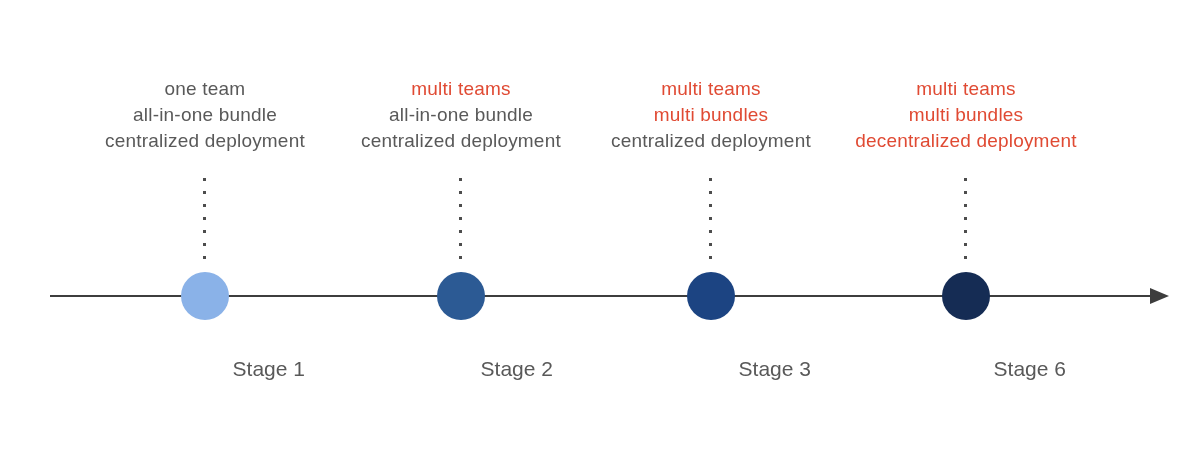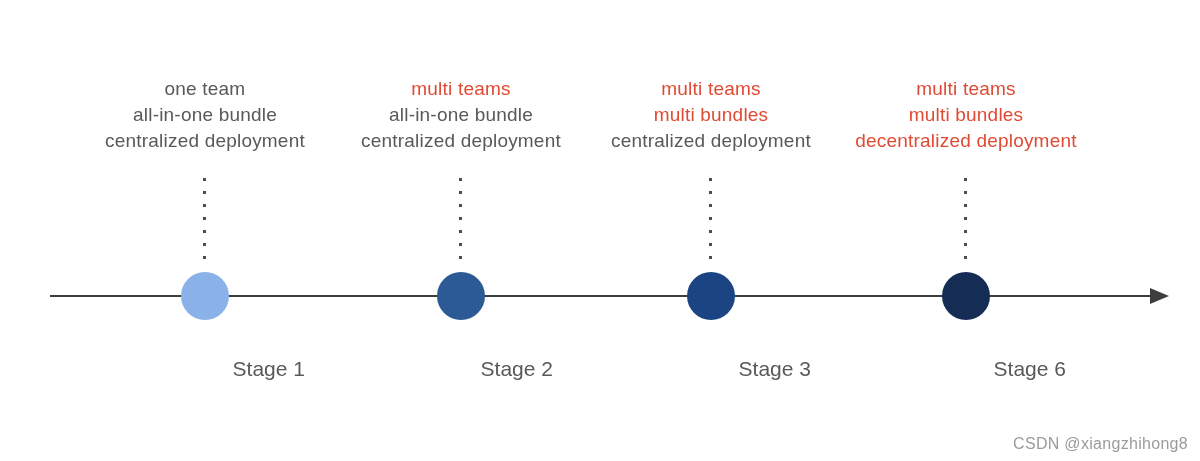--- a/index.html
+++ b/index.html
@@ -118,15 +118,14 @@
     <span class="line" style="color: rgb(224, 74, 51);">multi bundles</span>
     <span class="line" style="color: rgb(224, 74, 51);">decentralized deployment</span>
   </div>
   <div class="connector" style="left:964px;"></div>
   <div class="dot" style="left: 942px; background: rgb(21, 44, 84);"></div>
   <div class="stage-label" style="left:866px;">Stage 6</div>
 
   <div class="axis-line"></div>
   <div class="axis-arrowhead"></div>
 
-  <div class="watermark">CSDN @xiangzhihong8</div>
 
 </div>
 
 </body></html>

